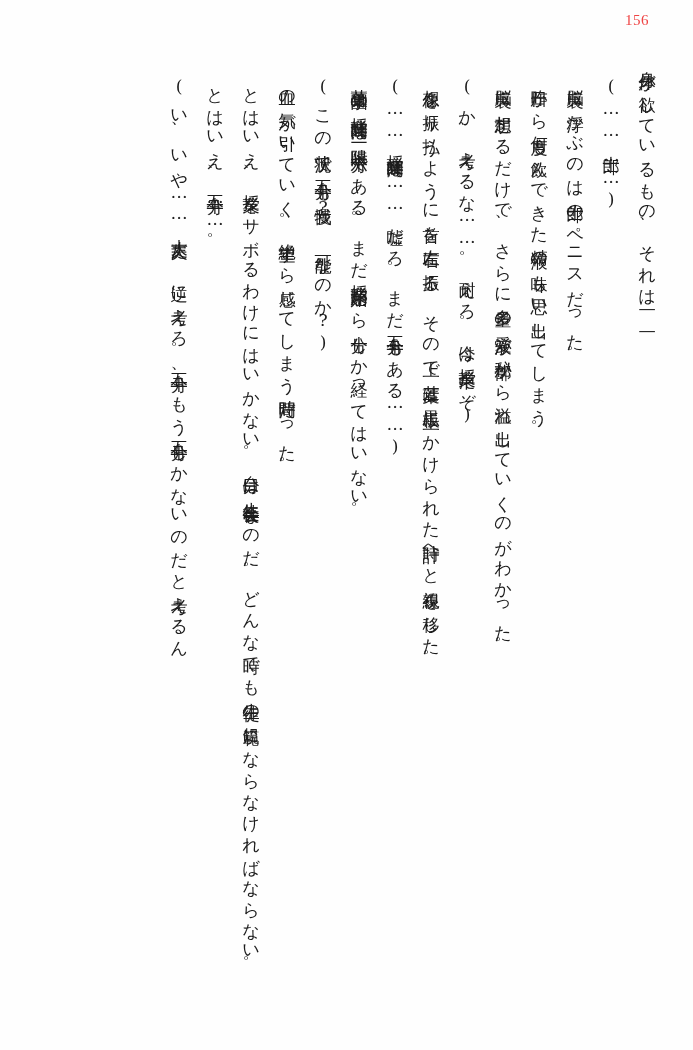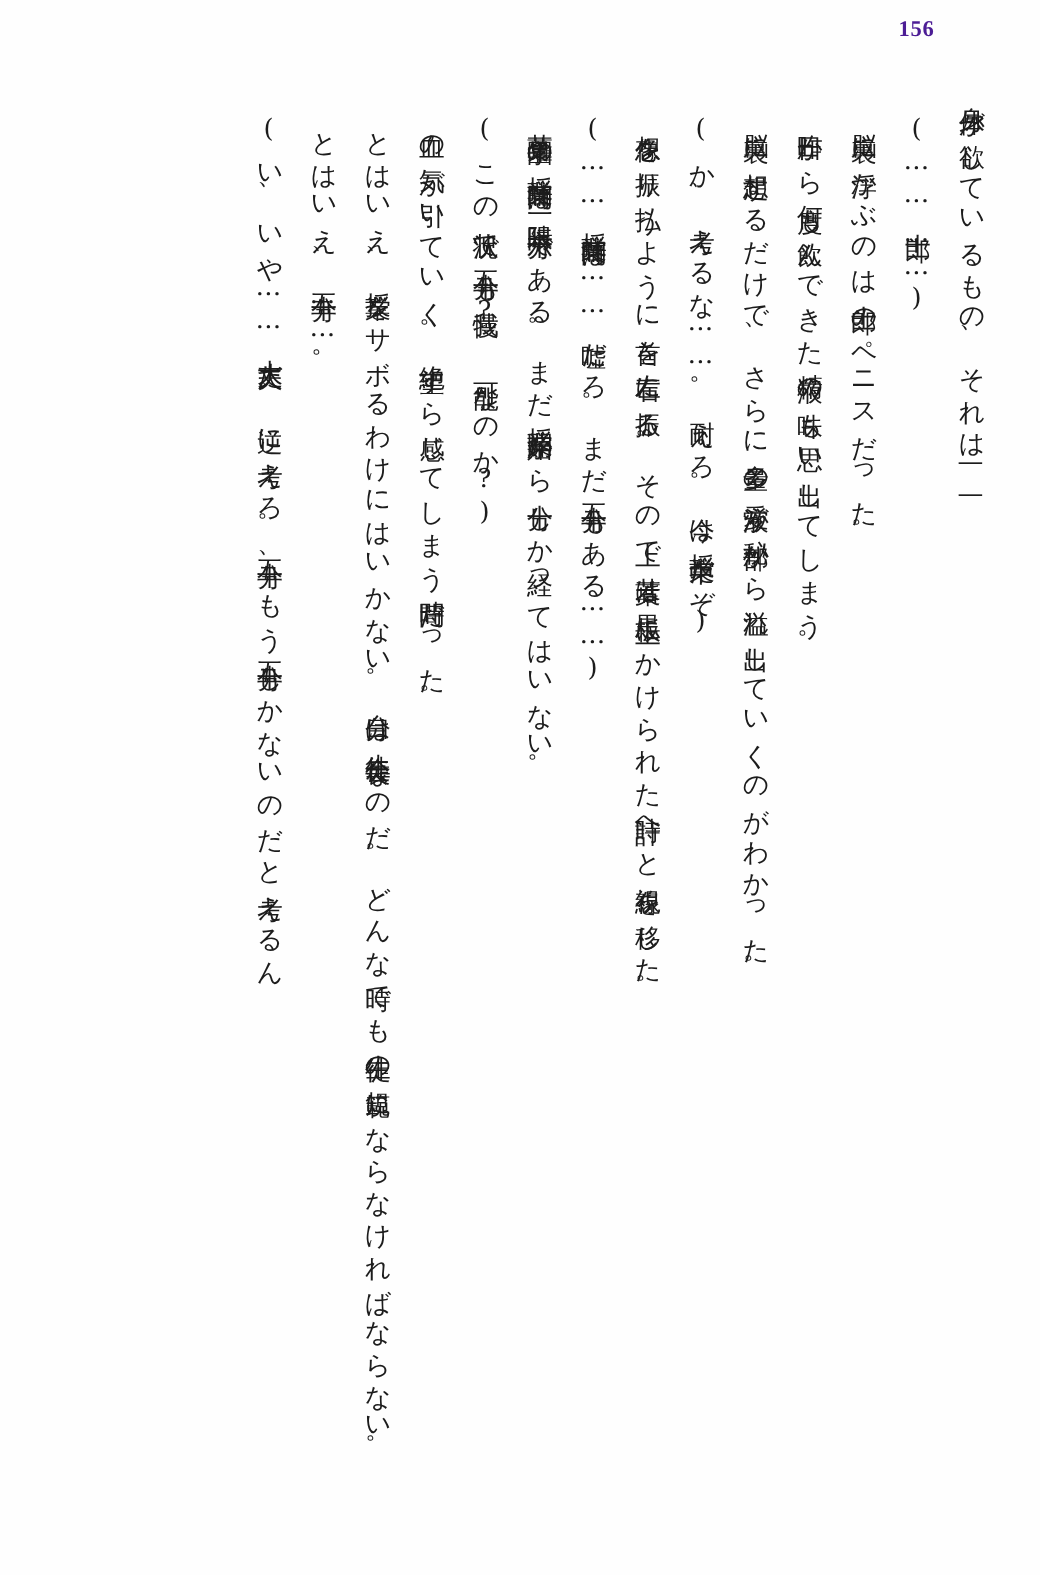--- a/index.html
+++ b/index.html
@@ -16,26 +16,25 @@
     position: relative;
   }
   .page {
     position: absolute;
     inset: 0;
     background: #fefefe;
   }
   .page-number {
     position: absolute;
     top: 12px;
-    right: 70px;
+    right: 44px;
     font-size: 15px;
     letter-spacing: 0.5px;
-    color: #4c1d95;
+    color: #ef4444;
     font-family: "Liberation Serif", "DejaVu Serif", serif;
-    font-weight: bold;
   }
   .body-area {
     position: absolute;
     top: 58px;
     left: 28px;
     right: 38px;
     bottom: 30px;
     display: flex;
     flex-direction: row-reverse;
     justify-content: flex-start;

